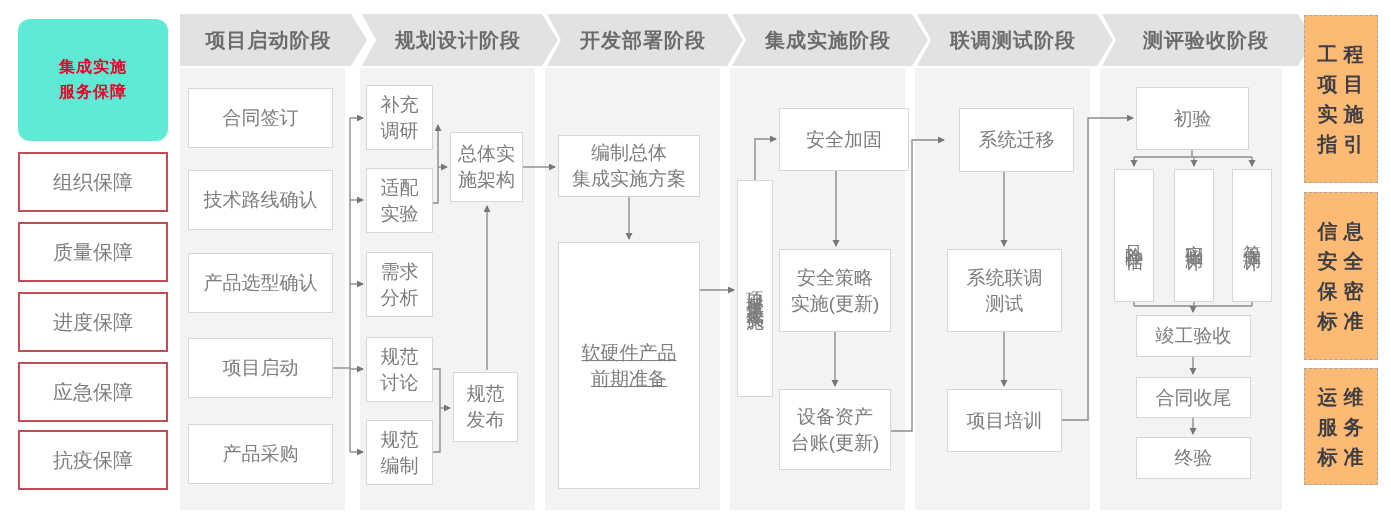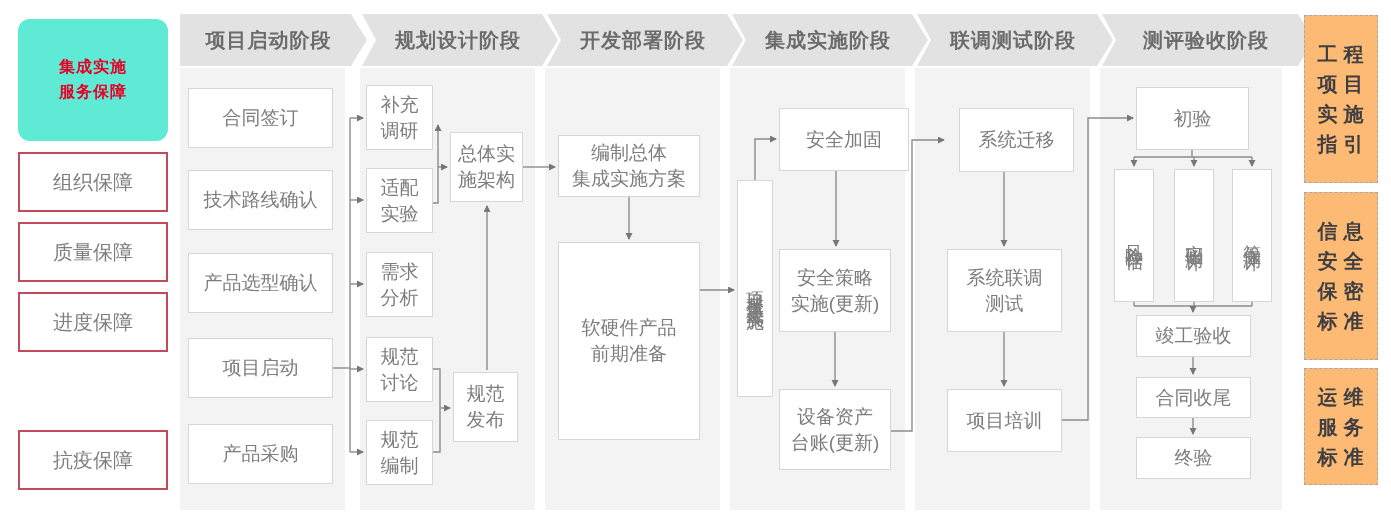--- a/index.html
+++ b/index.html
@@ -71,20 +71,21 @@
   <div class="hdr hdr-mid" style="left:547px;width:180px;">开发部署阶段</div>
   <div class="hdr hdr-mid" style="left:732px;width:180px;">集成实施阶段</div>
   <div class="hdr hdr-mid" style="left:917px;width:180px;">联调测试阶段</div>
   <div class="hdr hdr-mid" style="left:1102px;width:196px;">测评验收阶段</div>
 
   <div class="legend-title">集成实施
 服务保障</div>
   <div class="legend-item" style="top:152px;">组织保障</div>
   <div class="legend-item" style="top:222px;">质量保障</div>
   <div class="legend-item" style="top:292px;">进度保障</div>
+  <div class="legend-item" style="top:362px;">应急保障</div>
   <div class="legend-item" style="top:430px;">抗疫保障</div>
 
   <div class="node" style="left:188px;top:88px;width:145px;height:60px;">合同签订</div>
   <div class="node" style="left:188px;top:170px;width:145px;height:60px;">技术路线确认</div>
   <div class="node" style="left:188px;top:253px;width:145px;height:60px;">产品选型确认</div>
   <div class="node" style="left:188px;top:338px;width:145px;height:60px;">项目启动</div>
   <div class="node" style="left:188px;top:424px;width:145px;height:60px;">产品采购</div>
 
   <div class="node" style="left:366px;top:85px;width:67px;height:65px;">补充
 调研</div>
@@ -96,21 +97,21 @@
 讨论</div>
   <div class="node" style="left:366px;top:420px;width:67px;height:65px;">规范
 编制</div>
   <div class="node" style="left:450px;top:132px;width:73px;height:70px;">总体实
 施架构</div>
   <div class="node" style="left:453px;top:372px;width:65px;height:70px;">规范
 发布</div>
 
   <div class="node" style="left:558px;top:135px;width:142px;height:62px;">编制总体
 集成实施方案</div>
-  <div class="node" style="left:558px;top:242px;width:142px;height:198px;">软硬件产品
+  <div class="node" style="left:558px;top:242px;width:142px;height:247px;text-decoration:underline;">软硬件产品
 前期准备</div>
 
   <div class="node vnode" style="left:737px;top:180px;width:36px;height:217px;font-size:18px;">项目整体集成实施</div>
   <div class="node" style="left:779px;top:108px;width:130px;height:63px;">安全加固</div>
   <div class="node" style="left:779px;top:249px;width:112px;height:83px;">安全策略
 实施(更新)</div>
   <div class="node" style="left:779px;top:389px;width:112px;height:81px;">设备资产
 台账(更新)</div>
 
   <div class="node" style="left:947px;top:108px;width:115px;height:64px;margin-left:12px;">系统迁移</div>

